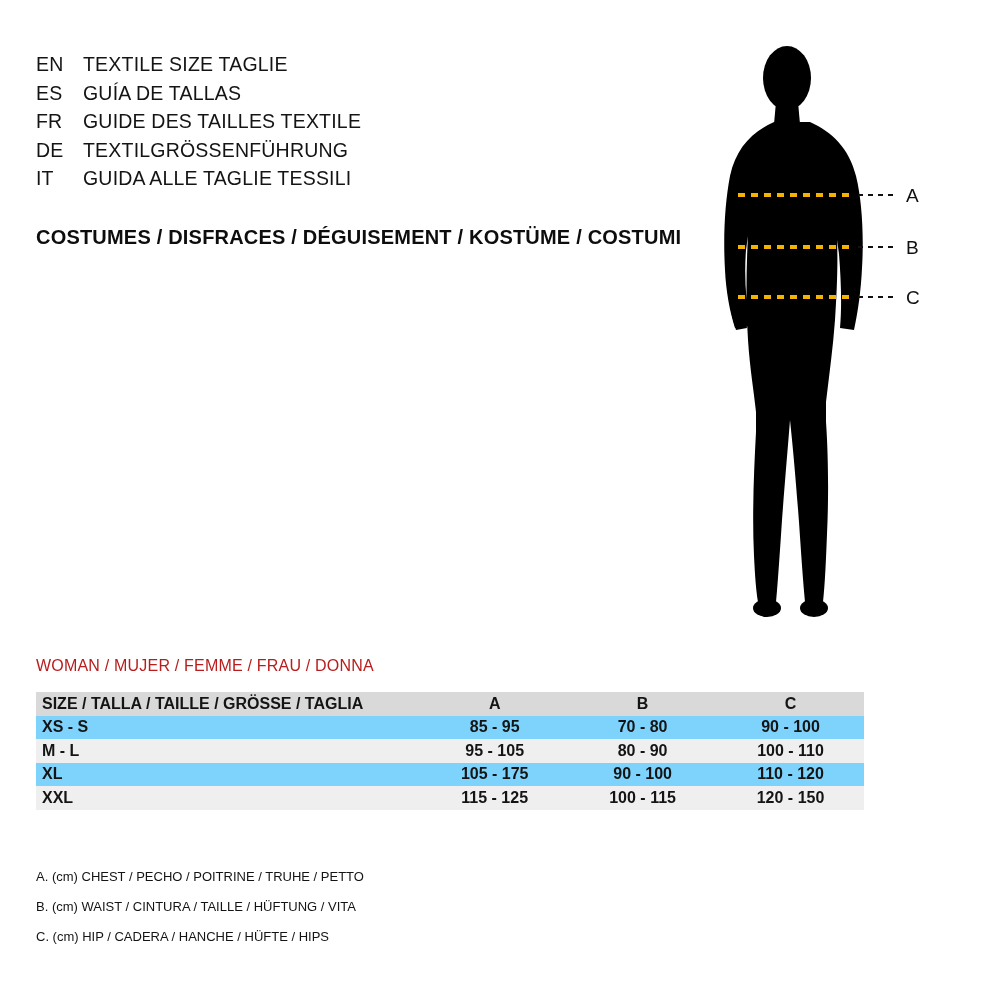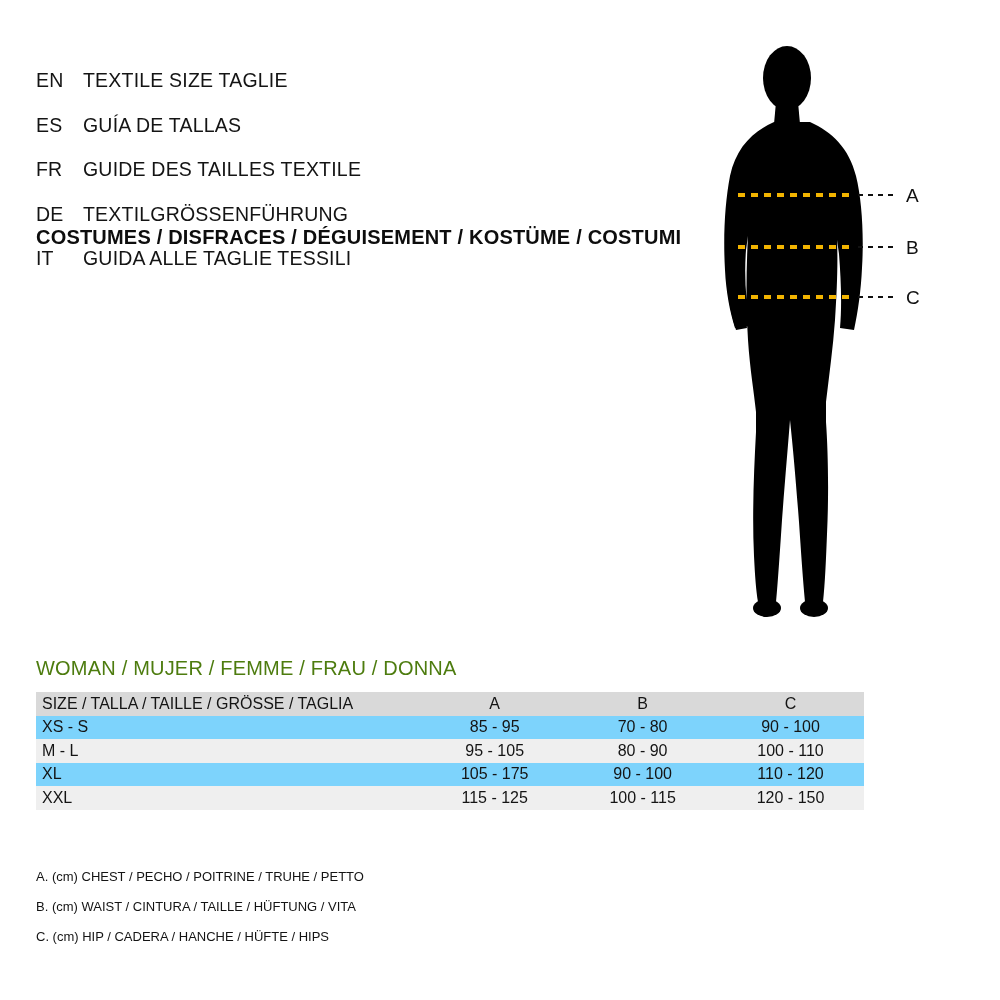--- a/index.html
+++ b/index.html
@@ -23,21 +23,20 @@
     top: 50px;
     width: 620px;
   }
   .lang-row {
     display: flex;
     align-items: center;
     font-size: 19.5px;
     line-height: 28.5px;
     letter-spacing: 0.2px;
     color: #141414;
-    margin-top: 16px;
   }
   .lang-code {
     width: 47px;
     flex: 0 0 47px;
   }
   .lang-text {
     flex: 1 1 auto;
   }
 
   #costumes-line {
@@ -68,39 +67,39 @@
     font-size: 19px;
     color: #111111;
     font-family: "Liberation Sans", sans-serif;
   }
 
   
   #table-title {
     position: absolute;
     left: 36px;
     top: 657px;
-    font-size: 20px;
+    font-size: 16px;
     letter-spacing: 0.2px;
-    color: #4d7c0f;
+    color: #b91c1c;
   }
 
   #size-table {
     position: absolute;
     left: 36px;
     top: 692px;
     width: 828px;
     border-collapse: collapse;
     font-size: 16px;
     color: #141414;
   }
   #size-table th,
   #size-table td {
     padding: 0;
     height: 23.5px;
-    font-weight: normal;
+    font-weight: bold;
     text-align: center;
     vertical-align: middle;
   }
   #size-table th.rowhead,
   #size-table td.rowhead {
     text-align: left;
     padding-left: 6px;
     width: 382px;
   }
   #size-table thead tr {

